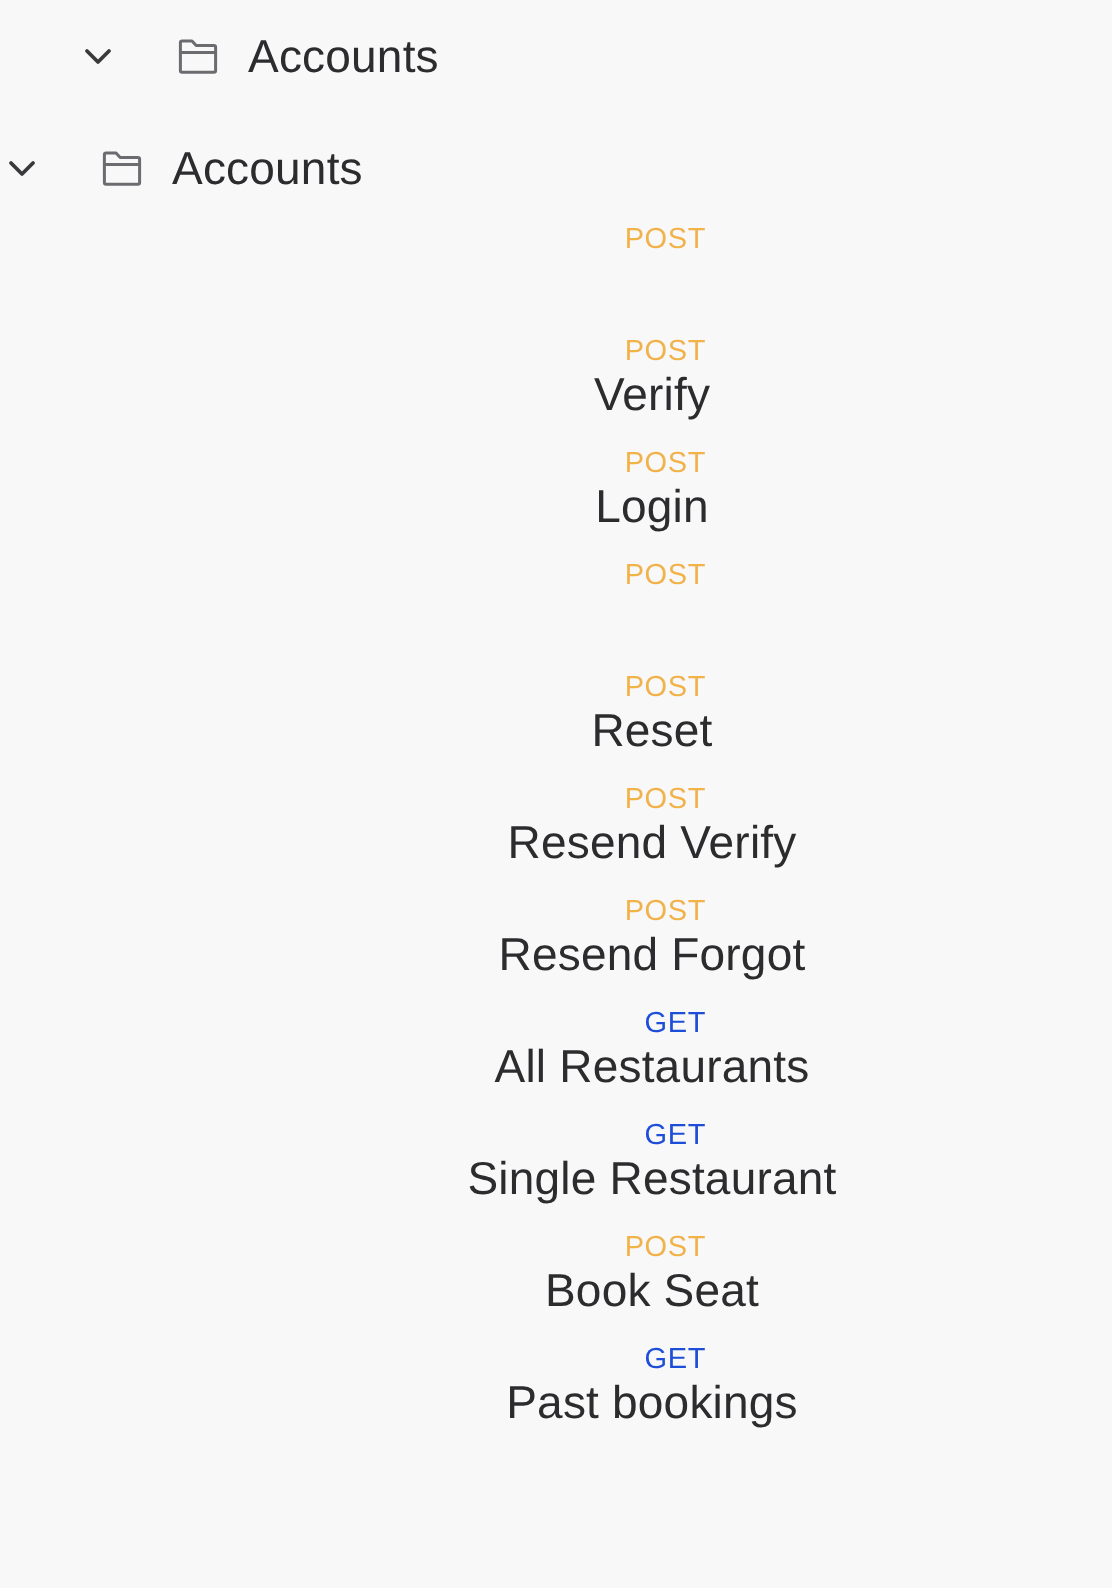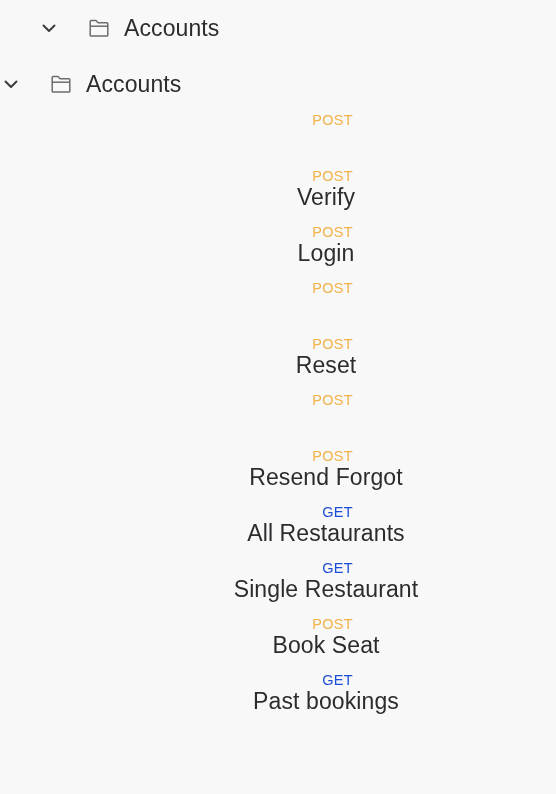--- a/index.html
+++ b/index.html
@@ -149,20 +149,21 @@
     </div>
     <div class="row req">
       <span class="method post">POST</span>
     </div>
     <div class="row req">
       <span class="method post">POST</span>
       <span class="req-label">Reset</span>
     </div>
     <div class="row req">
       <span class="method post">POST</span>
+      <span class="req-label">Resend Verify</span>
     </div>
     <div class="row req">
       <span class="method post">POST</span>
       <span class="req-label">Resend Forgot</span>
     </div>
     <div class="row req">
       <span class="method get">GET</span>
       <span class="req-label">All Restaurants</span>
     </div>
     <div class="row req">

